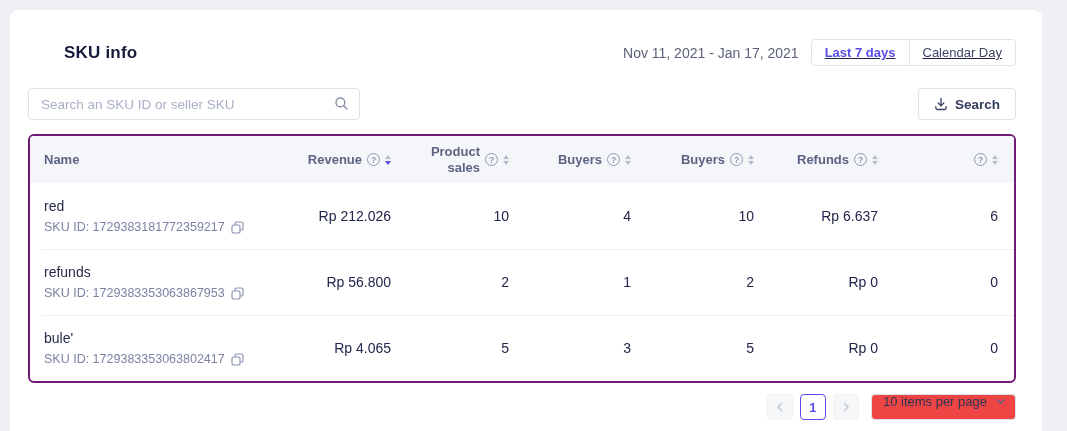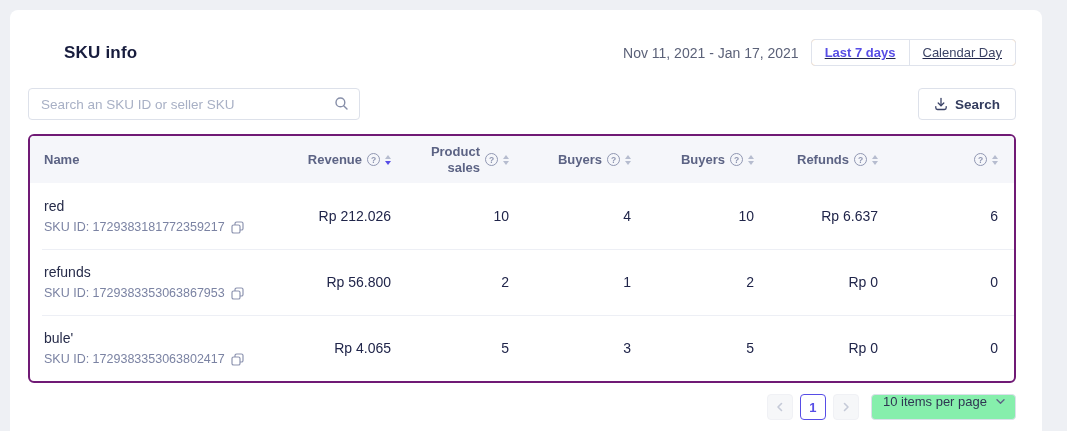--- a/index.html
+++ b/index.html
@@ -237,21 +237,21 @@
     background: #fff;
     border: 1px solid #574de6;
     color: #574de6;
     font-weight: 600;
   }
   .page-size-select {
     margin-left: 5px;
     height: 26px;
     border: 1px solid #dce0ea;
     border-radius: 4px;
-    background: #86efac;
+    background: #ef4444;
     display: flex;
     align-items: center;
     gap: 8px;
     padding: 0 9px 12px 11px;
     font-size: 13px;
     color: #2f3652;
     cursor: pointer;
   }
 </style>
 </head>

